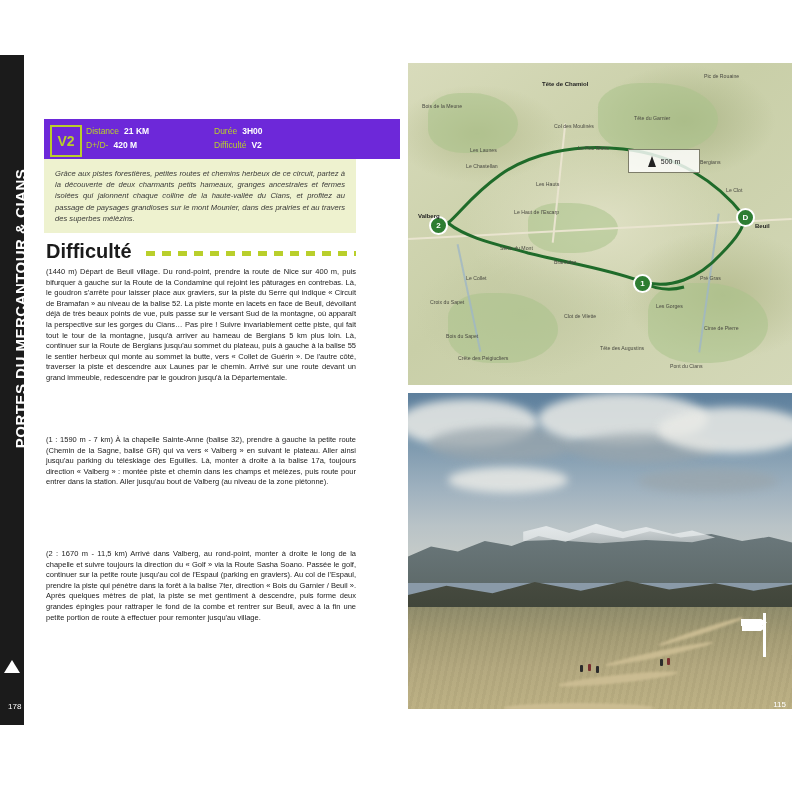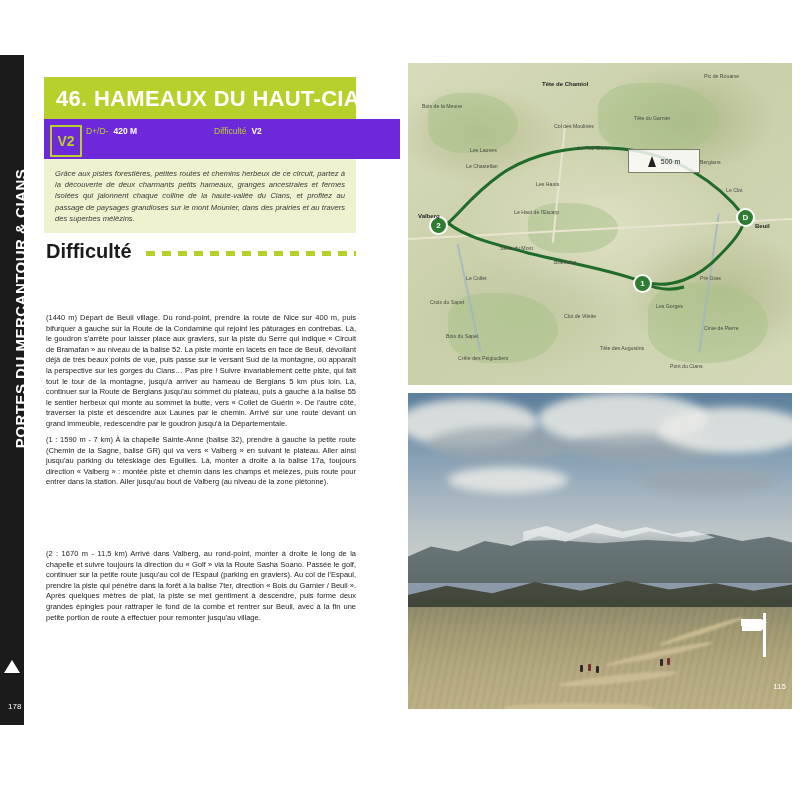--- a/index.html
+++ b/index.html
@@ -38,21 +38,21 @@
   .val{color:#ffffff;font-weight:bold;}
 
   .intro{position:absolute;left:20px;top:104px;width:312px;min-height:62px;background:#eef2cf;
     color:#3a3a38;font-size:7.6px;line-height:11.2px;font-style:italic;padding:9px 11px 9px 11px;box-sizing:border-box;text-align:justify;}
 
   .itin-head{position:absolute;left:22px;top:185px;font-size:20px;color:#1b1b1b;font-weight:bold;}
   .dashes{position:absolute;left:122px;top:196px;width:210px;height:5px;
     background:repeating-linear-gradient(to right,#b9cf2b 0 9px,transparent 9px 16px);}
 
   .body-text{position:absolute;left:22px;width:310px;color:#222;font-size:7.5px;line-height:10.6px;text-align:justify;}
-  .p1{top:212px;margin-top:46px;}
+  .p1{top:212px;}
   .p2{top:380px;}
   .p3{top:470px;margin-top:24px;}
 
   .folio-left{position:absolute;left:8px;bottom:14px;color:#ffffff;font-size:8px;}
   .folio-tab-left{position:absolute;left:24px;bottom:8px;width:26px;height:10px;background:#b9cf2b;}
 
   
   .right-col{position:absolute;left:400px;top:0;width:400px;height:670px;background:#ffffff;}
 
   
@@ -94,21 +94,21 @@
     background:linear-gradient(to bottom,#4b4f44,#3d4237);
     clip-path:polygon(0% 55%,10% 40%,22% 52%,33% 34%,45% 48%,57% 32%,68% 46%,80% 36%,90% 48%,100% 38%,100% 100%,0% 100%);}
   .field{position:absolute;left:0;top:214px;width:384px;height:102px;
     background:linear-gradient(to bottom,#8d8a6a 0%,#a39b74 28%,#b3a87f 60%,#bdb184 100%);}
   .field-tex{position:absolute;left:0;top:214px;width:384px;height:102px;opacity:.35;
     background:repeating-linear-gradient(102deg,rgba(120,112,80,.25) 0 3px,rgba(190,180,140,.18) 3px 7px);}
   .trail{position:absolute;background:#cdbe94;opacity:.92;}
   .hiker{position:absolute;width:3px;height:7px;background:#2b2b2b;border-radius:1px;}
   .hiker.r{background:#7a2f2f;}
 
-  .folio-right{position:absolute;right:6px;bottom:18px;color:#ffffff;font-size:8px;}
+  .folio-right{position:absolute;right:6px;bottom:0;color:#ffffff;font-size:8px;}
   .sign{position:absolute;right:26px;bottom:52px;width:3px;height:44px;background:#ffffff;}
   .sign:after{content:"";position:absolute;left:-22px;top:6px;width:26px;height:7px;background:#ffffff;
     clip-path:polygon(0 0,78% 0,100% 50%,78% 100%,0 100%);}
   .sign2{position:absolute;right:26px;bottom:78px;width:24px;height:7px;background:#ffffff;
     clip-path:polygon(0 0,78% 0,100% 50%,78% 100%,0 100%);}
 </style>
 </head>
 <body>
 
 <div class="page">
@@ -116,27 +116,34 @@
 
     <div class="side-band">
       <div class="side-title">PORTES DU MERCANTOUR &amp; CIANS</div>
       <div class="side-arrow"></div>
       <div class="folio-left">178</div>
     </div>
     <div class="folio-tab-left"></div>
 
     <div class="left-col">
 
-      <div class="title-bar">
-        <div class="t">46. HAMEAUX DU HAUT-CIANS</div>
-      </div>
 
       <div class="info-block">
         <div class="v2badge">V2</div>
         <div class="info-grid">
+          <div class="info-row">
+            <div class="info-cell c1">
+              <span class="lbl">Distance</span>
+              <span class="val">21 KM</span>
+            </div>
+            <div class="info-cell">
+              <span class="lbl">Durée</span>
+              <span class="val">3H00</span>
+            </div>
+          </div>
           <div class="info-row">
             <div class="info-cell c1">
               <span class="lbl">D+/D-</span>
               <span class="val">420 M</span>
             </div>
             <div class="info-cell">
               <span class="lbl">Difficulté</span>
               <span class="val">V2</span>
             </div>
           </div>

